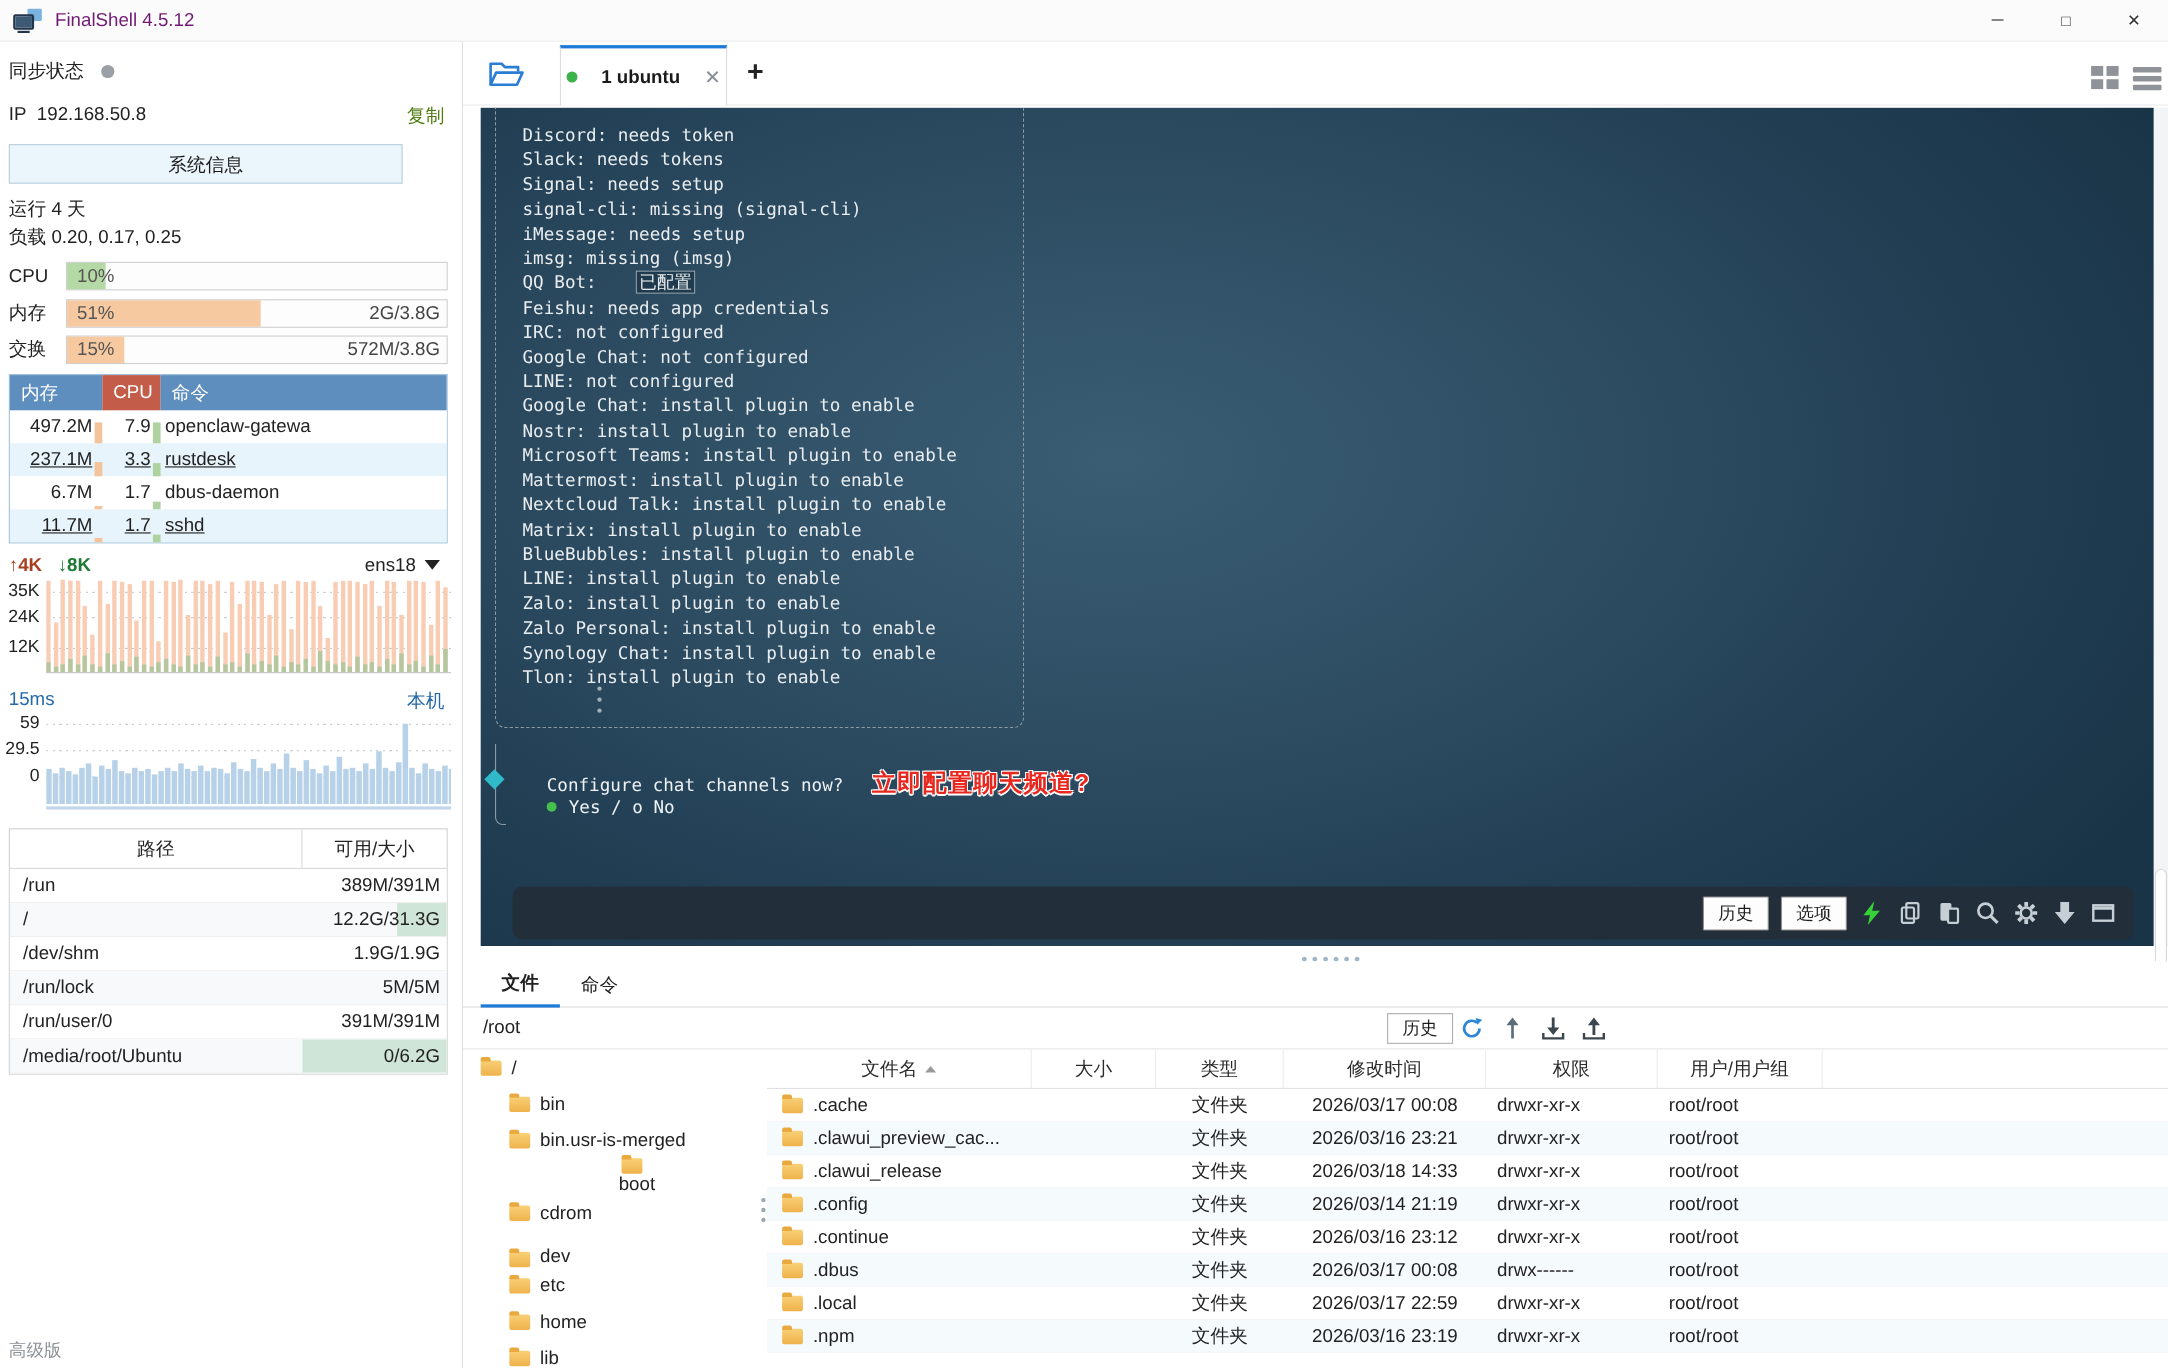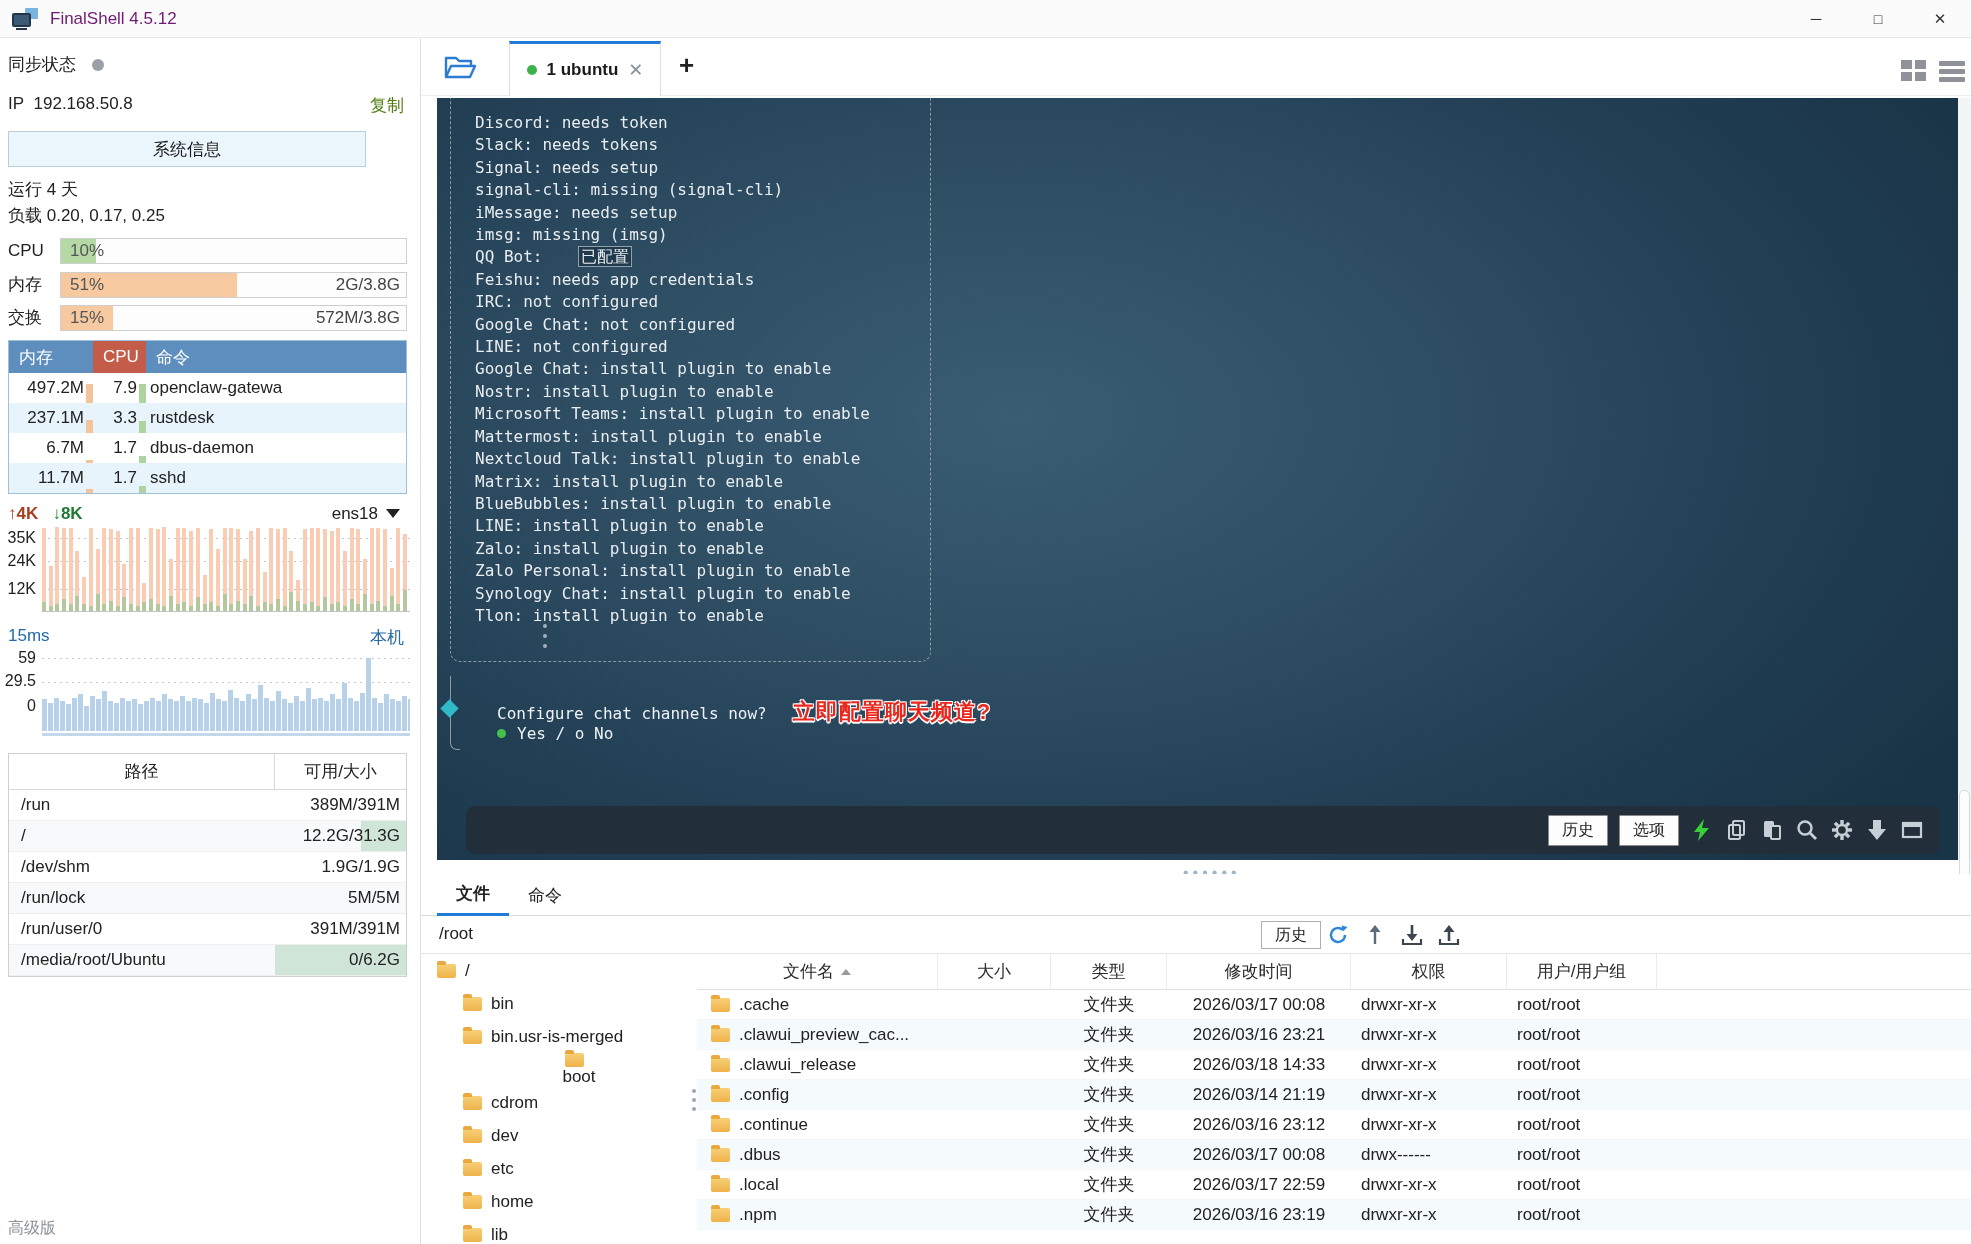--- a/index.html
+++ b/index.html
@@ -30,21 +30,21 @@
   .fill-green { background:#b4d9a5; }
   .fill-orange { background:#f7c9a0; }
   .meter .pct { position:absolute; left:9px; top:2px; font-size:17px; color:#555; }
   .meter .detail { position:absolute; right:6px; top:2px; font-size:17px; color:#444; }
 
   .ptable { position:absolute; left:8px; top:302px; width:399px; border:1px solid #9fc0d8; }
   .phead { display:grid; grid-template-columns:84px 53px 1fr; height:32px; }
   .phead .hc { background:#5e8ebd; color:#fff; font-size:17px; display:flex; align-items:center; padding-left:10px; }
   .phead .hc.red { background:#c35d49; }
   .prow { display:grid; grid-template-columns:84px 53px 1fr; height:30px; background:#fff; }
-  .prow.alt { background:#e8f4fb; }
+  .prow.alt { background:#e8f4fb;text-decoration:underline; }
   .pc { display:flex; align-items:center; font-size:17px; color:#222; }
   .pc-mem { justify-content:flex-end; }
   .pc-cpu { justify-content:flex-end; }
   .minibar { display:inline-block; width:7px; align-self:flex-end; margin-left:2px; }
   .minibar.orange { background:#f3c49c; }
   .minibar.green { background:#aed3a0; }
   .pc-cmd { padding-left:4px; }
 
   .nethdr-up { color:#a8401f; font-weight:bold; }
   .nethdr-down { color:#1f7a35; font-weight:bold; }
@@ -73,21 +73,21 @@
   .dc-path { display:flex; align-items:center; padding-left:12px; font-size:17px; color:#222; }
   .dc-val { position:relative; display:flex; align-items:center; justify-content:flex-end; padding-right:6px; font-size:17px; color:#222; }
   .dfill { position:absolute; right:0; top:0; bottom:0; background:#cfe5d8; }
   .dc-val span { position:relative; }
   .edition { position:absolute; left:8px; top:1180px; font-size:16px; color:#8c9196; }
 
   
   .main { position:absolute; left:421px; top:38px; right:0; bottom:0; background:#fff; }
   .tabbar { position:absolute; left:0; top:0; right:0; height:58px; background:#fff; border-bottom:1px solid #ececec; }
   .folder-open-btn { position:absolute; left:22px; top:15px; }
-  .term-tab { position:absolute; left:88px; top:3px; width:152px; height:55px; background:#fff; border-top:3px solid #1f7bd6; border-left:1px solid #dcdcdc; border-right:1px solid #dcdcdc; display:flex; align-items:center; justify-content:center; gap:10px; }
+  .term-tab { position:absolute; left:88px; top:3px; width:152px; height:55px; background:#fff; border-top:3px solid #1f7bd6; border-left:1px solid #dcdcdc; border-right:1px solid #dcdcdc; display:flex; align-items:center; justify-content:center; gap:22px; }
   .tab-dot { width:10px; height:10px; border-radius:50%; background:#3db24a; }
   .tab-label { font-size:17px; font-weight:bold; color:#1a1a1a; }
   .tab-close { color:#8a9096; font-size:18px; }
   .newtab { position:absolute; left:258px; top:12px; font-size:26px; font-weight:bold; color:#222; }
   .grid-icon { position:absolute; left:1480px; top:22px; width:25px; height:22px; display:grid; grid-template-columns:11px 11px; grid-template-rows:9px 9px; gap:3px; }
   .grid-icon i { background:#8f9399; }
   .burger-icon { position:absolute; left:1518px; top:23px; width:26px; }
   .burger-icon i { display:block; height:4.5px; background:#8f9399; border-radius:1px; margin-bottom:3.5px; }
 
   
@@ -749,21 +749,21 @@
           <span>bin.usr-is-merged</span>
         </div>
         <div class="trow" style="padding-left: 42px; flex-direction: column;">
           <span class="folder"></span>
           <span>boot</span>
         </div>
         <div class="trow" style="padding-left: 42px;">
           <span class="folder"></span>
           <span>cdrom</span>
         </div>
-        <div class="trow" style="padding-left: 42px;">
+        <div class="trow" style="padding-left: 42px; align-items: flex-end;">
           <span class="folder"></span>
           <span>dev</span>
         </div>
         <div class="trow" style="padding-left: 42px;">
           <span class="folder"></span>
           <span>etc</span>
         </div>
         <div class="trow" style="padding-left: 42px;">
           <span class="folder"></span>
           <span>home</span>

